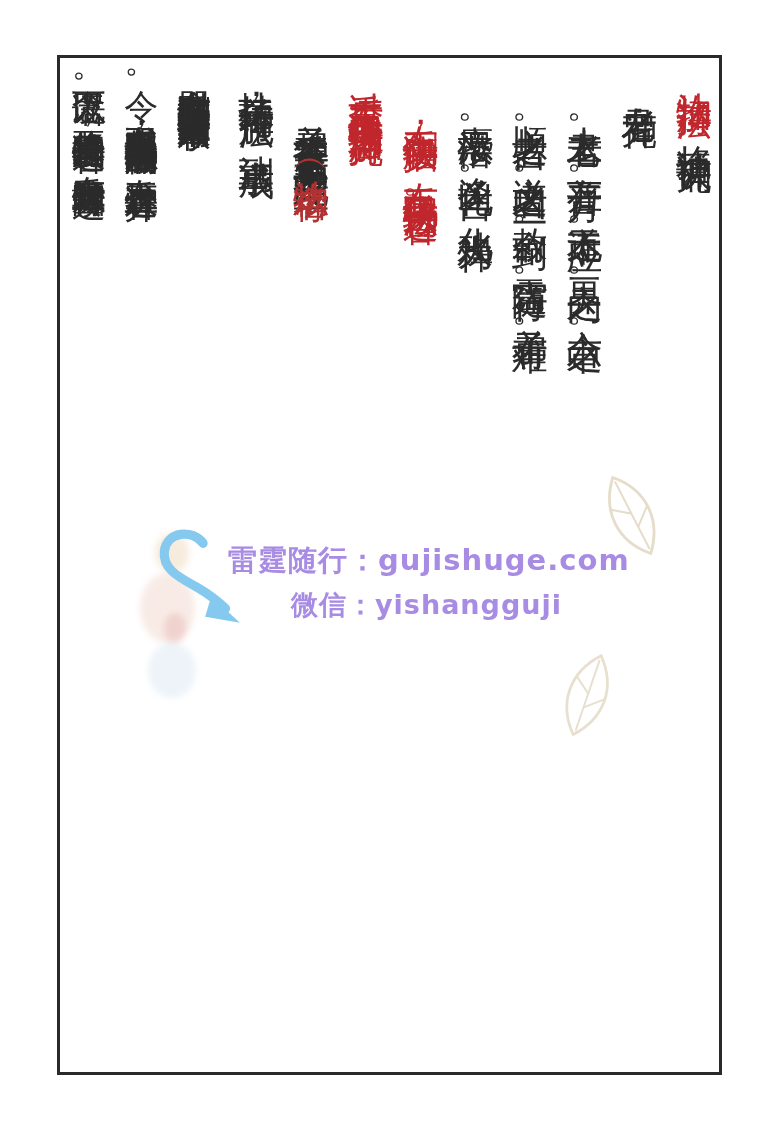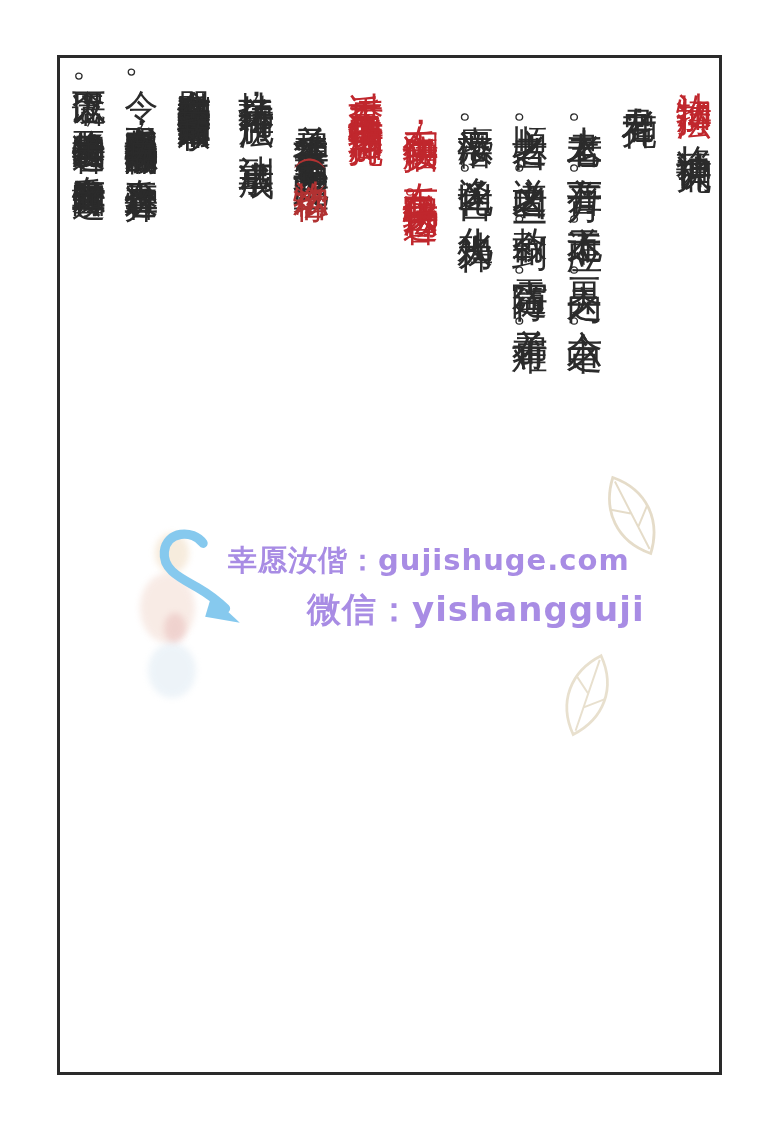--- a/index.html
+++ b/index.html
@@ -23,21 +23,21 @@
   .seg-darkred{color:#b13232;}
   .seg-plain{color:#2b2b2b;}
   
   .wm{
     position:absolute;z-index:6;font-weight:bold;
     font-family:"DejaVu Sans","Liberation Sans",sans-serif;
     color:#a88ce4;text-shadow:0 0 5px #fff,0 0 2px #fff;
     white-space:nowrap;
   }
   #wm-line1{left:228px;top:541px;font-size:29px;letter-spacing:1px;}
-  #wm-line2{left:291px;top:587px;font-size:34px;letter-spacing:1px;margin-left:16px;}
+  #wm-line2{left:291px;top:587px;font-size:27px;letter-spacing:1px;}
   .deco{position:absolute;z-index:1;}
   .blob{position:absolute;border-radius:50%;filter:blur(3px);z-index:1;}
 </style>
 </head>
 <body>
 
 <div class="frame">
   <div class="text-area" id="columns">
       <div class="col"><span class="seg-red">法物加持法</span><span class="seg-plain">　</span><span class="seg-plain">掐请神诀诵咒</span></div>
       <div class="col" style="padding-top: 15px;"><span class="seg-plain">老君神咒：</span></div>
@@ -67,14 +67,14 @@
     <div class="blob" style="left:80px;top:515px;width:55px;height:70px;background:#e7b9a6;opacity:0.28;"></div>
     <div class="blob" style="left:88px;top:585px;width:48px;height:55px;background:#b9d2e6;opacity:0.25;"></div>
     <div class="blob" style="left:104px;top:555px;width:22px;height:30px;background:#dd9b9b;opacity:0.3;"></div>
   </div>
 </div>
 
 <svg class="deco" style="left:146px;top:528px;width:102px;height:104px;z-index:6;" viewBox="0 0 100 100">
   <path d="M56 14 C 46 0, 20 2, 18 22 C 16 40, 34 48, 50 57 C 62 64, 70 70, 78 78" fill="none" stroke="#86c9ee" stroke-width="9" stroke-linecap="round"></path>
   <path d="M64 66 L92 92 L58 86 Z" fill="#86c9ee"></path>
 </svg>
-<div class="wm" id="wm-line1">幸愿汝偕：gujishuge.com</div>
+<div class="wm" id="wm-line1">雷霆随行：gujishuge.com</div>
 <div class="wm" id="wm-line2">微信：yishangguji</div>
 
 </body></html>

